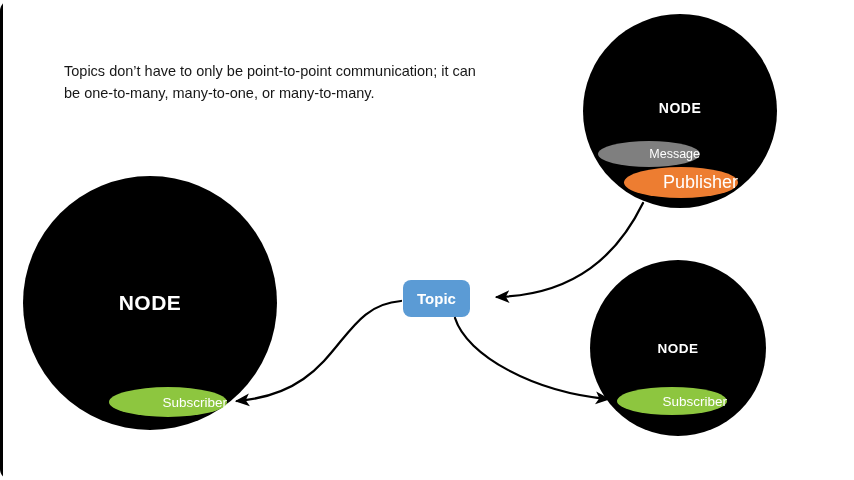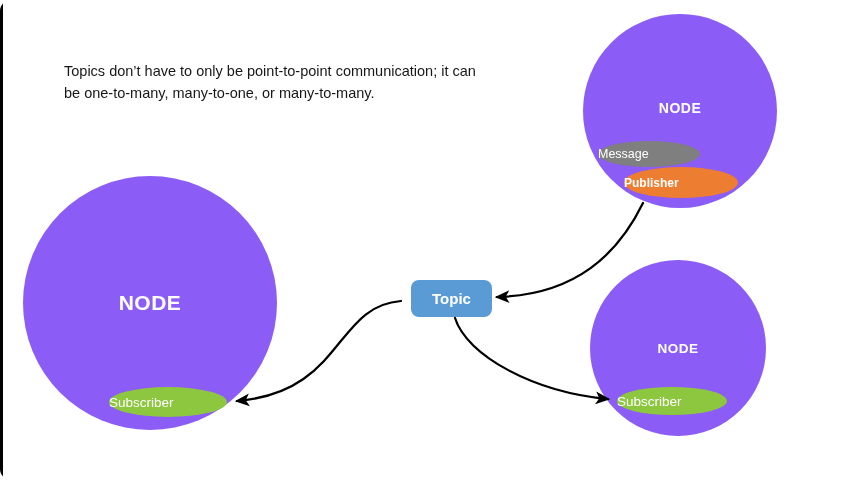--- a/index.html
+++ b/index.html
@@ -13,57 +13,57 @@
   }
   .left-edge{
     position:absolute;left:0;top:0;width:3px;height:480px;background:#000;
   }
   .caption{
     position:absolute;left:64px;top:60px;width:424px;
     font-size:14.5px;line-height:1.55;color:#171717;
   }
   .node-circle{
     position:absolute;border-radius:50%;
-    background:#8b5cf6;
+    background:#000000;
     display:flex;align-items:center;justify-content:center;
   }
   .circle-left{left:23px;top:176px;width:254px;height:254px;}
   .circle-top-right{left:583px;top:14px;width:194px;height:194px;}
   .circle-bottom-right{left:590px;top:260px;width:176px;height:176px;}
   .node-label{
     color:#ffffff;font-weight:bold;letter-spacing:0.5px;
   }
   .node-label-large{font-size:21px;}
   .node-label-small{font-size:14px;}
   .circle-top-right .node-label{position:relative;top:-3px;}
   .circle-bottom-right .node-label{position:relative;top:0px;font-size:13.5px;}
   .pill{
     position:absolute;border-radius:50%/50%;
-    display:flex;align-items:center;justify-content:flex-start;
+    display:flex;align-items:center;justify-content:flex-end;
     color:#fff;
   }
   .pill-ellipse{border-radius:50%;}
   .subscriber{
     background:#8dc63f;font-weight:normal;font-size:13.5px;
   }
   .subscriber-left{left:109px;top:387px;width:118px;height:30px;}
   .subscriber-right{left:617px;top:387px;width:110px;height:28px;}
   .message{
     left:598px;top:141px;width:102px;height:26px;
     background:#7f7f7f;font-size:12.5px;
   }
   .publisher{
     left:624px;top:167px;width:114px;height:31px;
-    background:#ed7d31;font-weight:bold;font-size:12px;
+    background:#ed7d31;font-weight:normal;font-size:18px;
   }
   .topic-box{
-    position:absolute;left:403px;top:280px;width:81px;height:37px;
+    position:absolute;left:403px;top:280px;width:67px;height:37px;
     background:#5b9bd5;border-radius:8px;
     display:flex;align-items:center;justify-content:center;
-    color:#fff;font-weight:bold;font-size:15px;margin-left:8px;
+    color:#fff;font-weight:bold;font-size:15px;
   }
   .arrows{
     position:absolute;left:0;top:0;pointer-events:none;
   }
   .arrows path.link{
     fill:none;stroke:#000;stroke-width:2.25;stroke-linecap:round;
   }
 </style>
 </head>
 <body>

